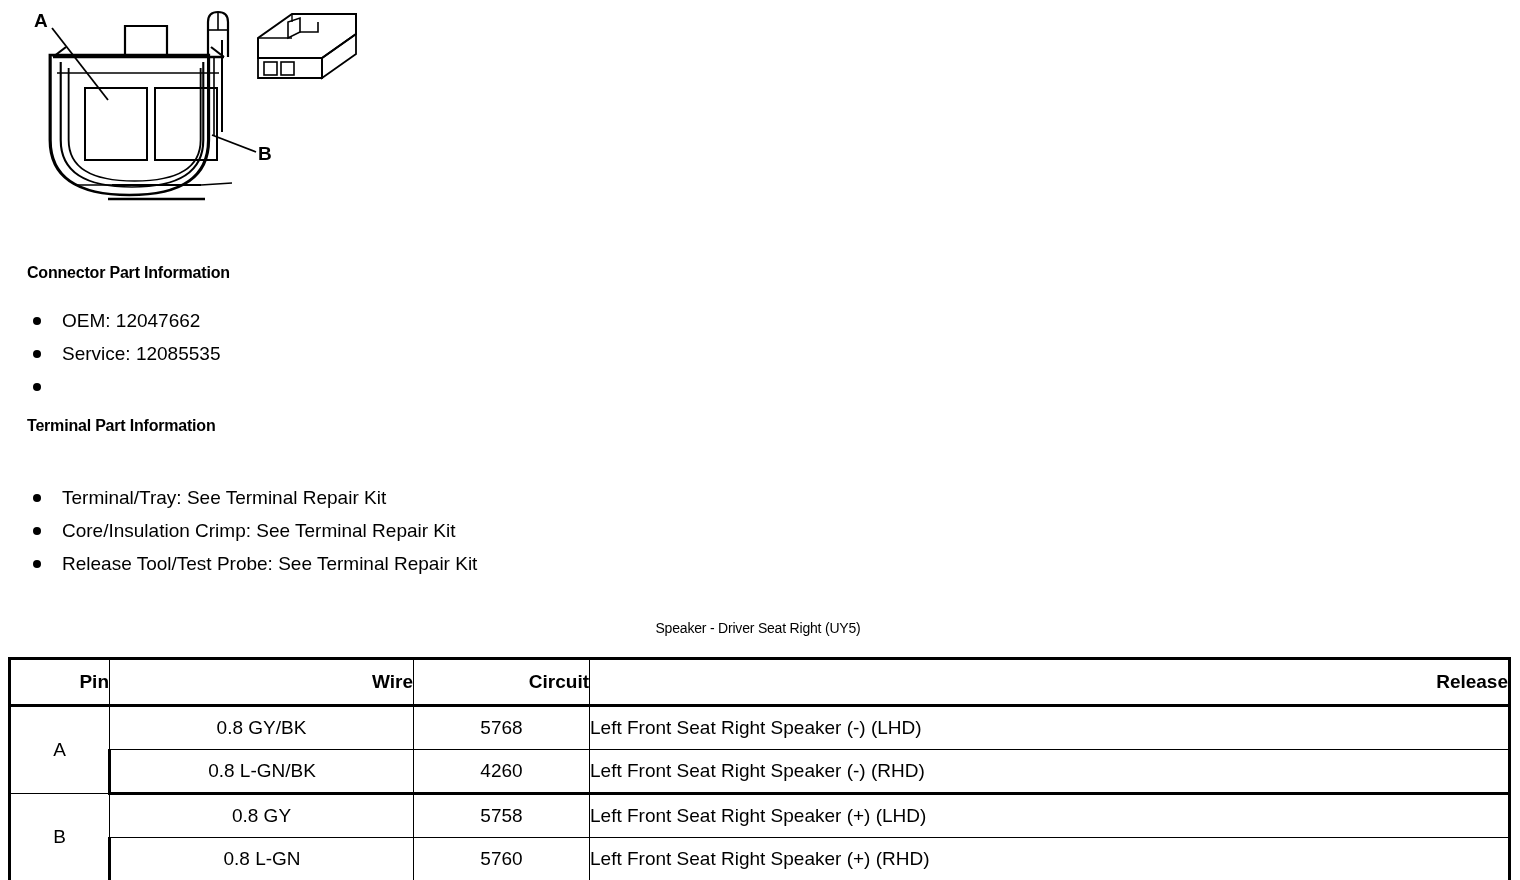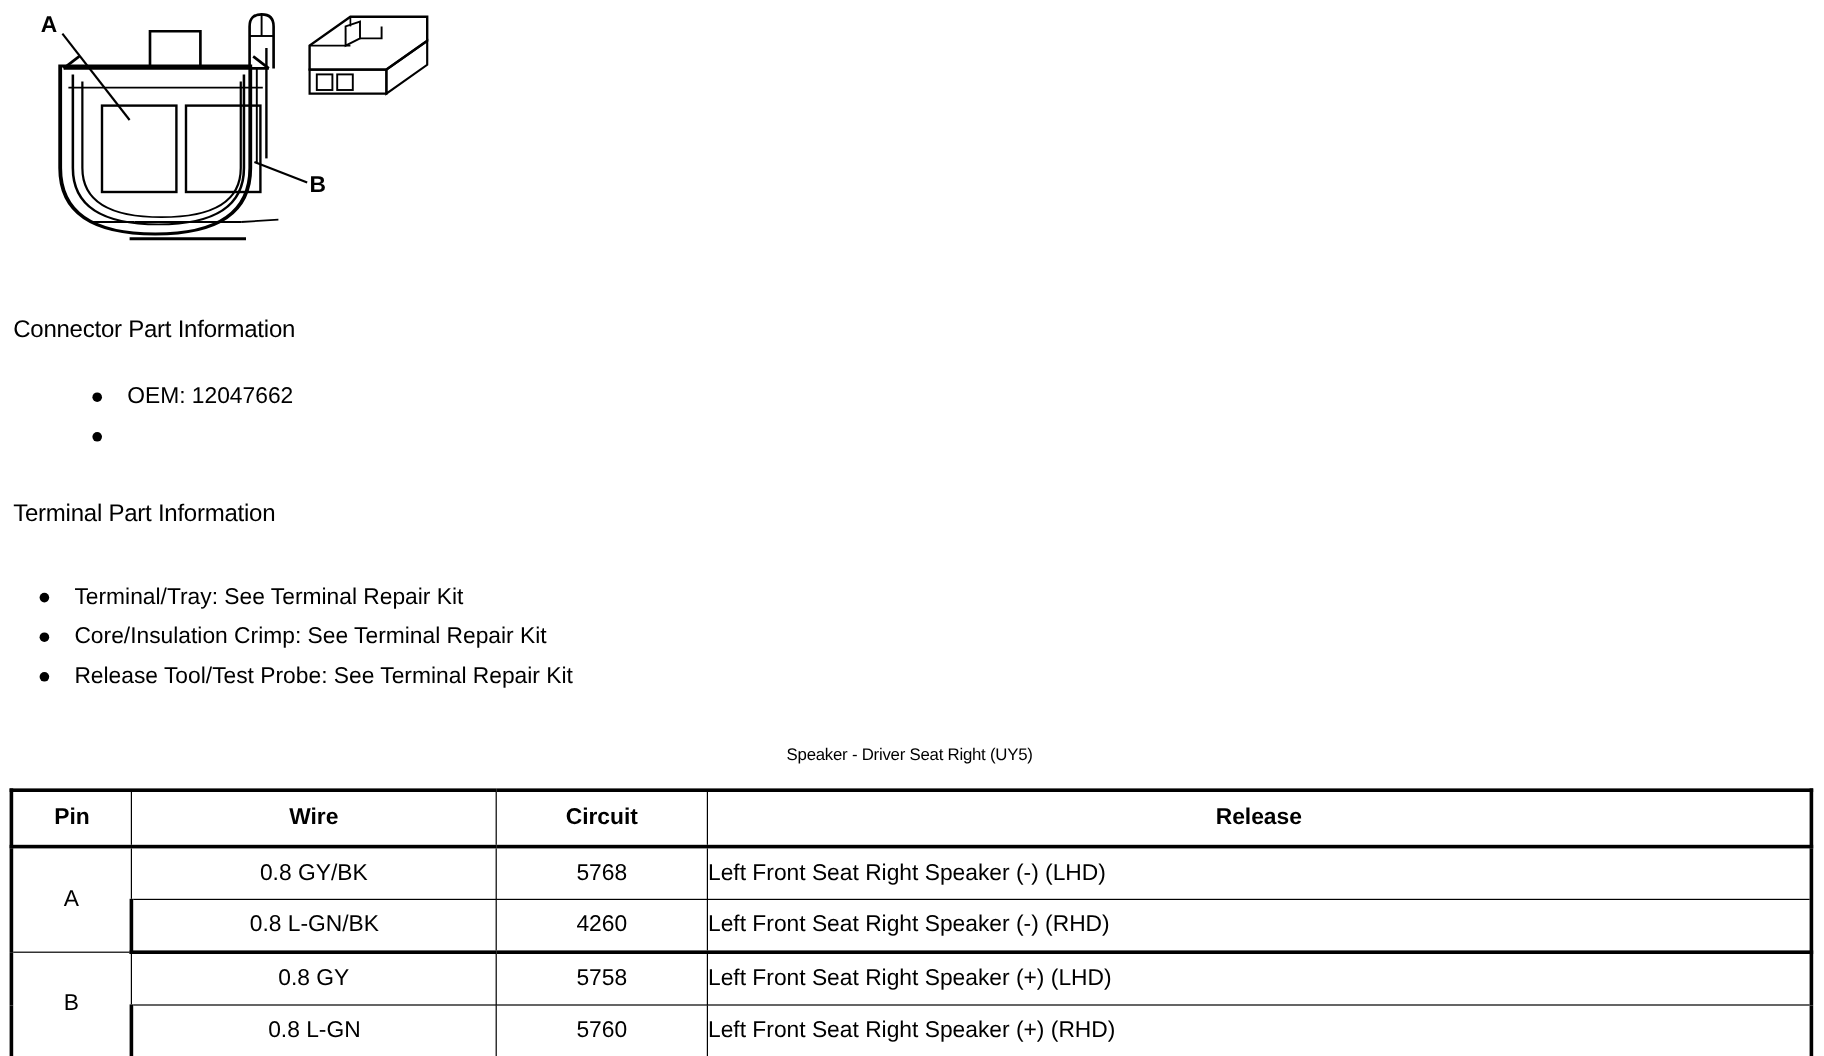--- a/index.html
+++ b/index.html
@@ -22,36 +22,37 @@
     position: absolute;
     left: 0;
     top: 0;
     width: 400px;
     height: 230px;
   }
 
   
   .section-heading {
     position: absolute;
-    font-size: 20px;
-    font-weight: normal;
+    font-size: 16px;
+    font-weight: bold;
     letter-spacing: -0.2px;
     white-space: nowrap;
+    margin-left: 16px;
   }
   #connector-part-heading { left: 11px; top: 264px; }
   #terminal-part-heading  { left: 11px; top: 417px; }
 
   
   .bullet-list {
     position: absolute;
     list-style: none;
     margin: 0;
     padding: 0;
   }
-  #connector-part-list { left: 0px; top: 314px; padding-left: 44px; }
+  #connector-part-list { left: 0px; top: 304px; }
   #terminal-part-list  { left: 0px; top: 481px; }
 
   .bullet-item {
     position: relative;
     height: 33px;
     line-height: 33px;
     padding-left: 62px;
     font-size: 19px;
     white-space: nowrap;
   }
@@ -102,21 +103,21 @@
   #pinout-table thead th {
     font-weight: bold;
     text-align: center;
     height: 44px;
     border-bottom-width: 3px;
   }
   
   #pinout-table { border: 3px solid #000; }
   #pinout-table tr > *:first-child { border-left-width: 3px; }
   #pinout-table tr > *:last-child  { border-right-width: 3px; }
-  #pinout-table thead tr > * { border-top-width: 3px; }
+  #pinout-table thead tr > * { border-top-width: 3px; text-align: right; }
   #pinout-table tbody tr:last-child > * { border-bottom-width: 3px; }
 
   
   #pinout-table tbody tr.group-end > * { border-bottom-width: 3px; }
 
   .cell-pin {
     text-align: center;
     border-right-width: 3px;
   }
   .cell-wire    { text-align: center; }
@@ -178,20 +179,24 @@
   <text id="callout-a" x="34" y="27" font-family="Liberation Sans, sans-serif" font-size="19" font-weight="bold" fill="#000">A</text>
   <text id="callout-b" x="258" y="160" font-family="Liberation Sans, sans-serif" font-size="19" font-weight="bold" fill="#000">B</text>
 </svg>
 
 <div class="section-heading" id="connector-part-heading">Connector Part Information</div>
 
 <ul class="bullet-list" id="connector-part-list">
   <li class="bullet-item">
     <span class="bullet-dot"></span>
     <span>OEM: 12047662</span>
+  </li>
+  <li class="bullet-item">
+    <span class="bullet-dot"></span>
+    <span>Service: 12085535</span>
   </li>
   <li class="bullet-item">
     <span class="bullet-dot"></span>
   </li>
 </ul>
 
 <div class="section-heading" id="terminal-part-heading">Terminal Part Information</div>
 
 <ul class="bullet-list" id="terminal-part-list">
   <li class="bullet-item">

